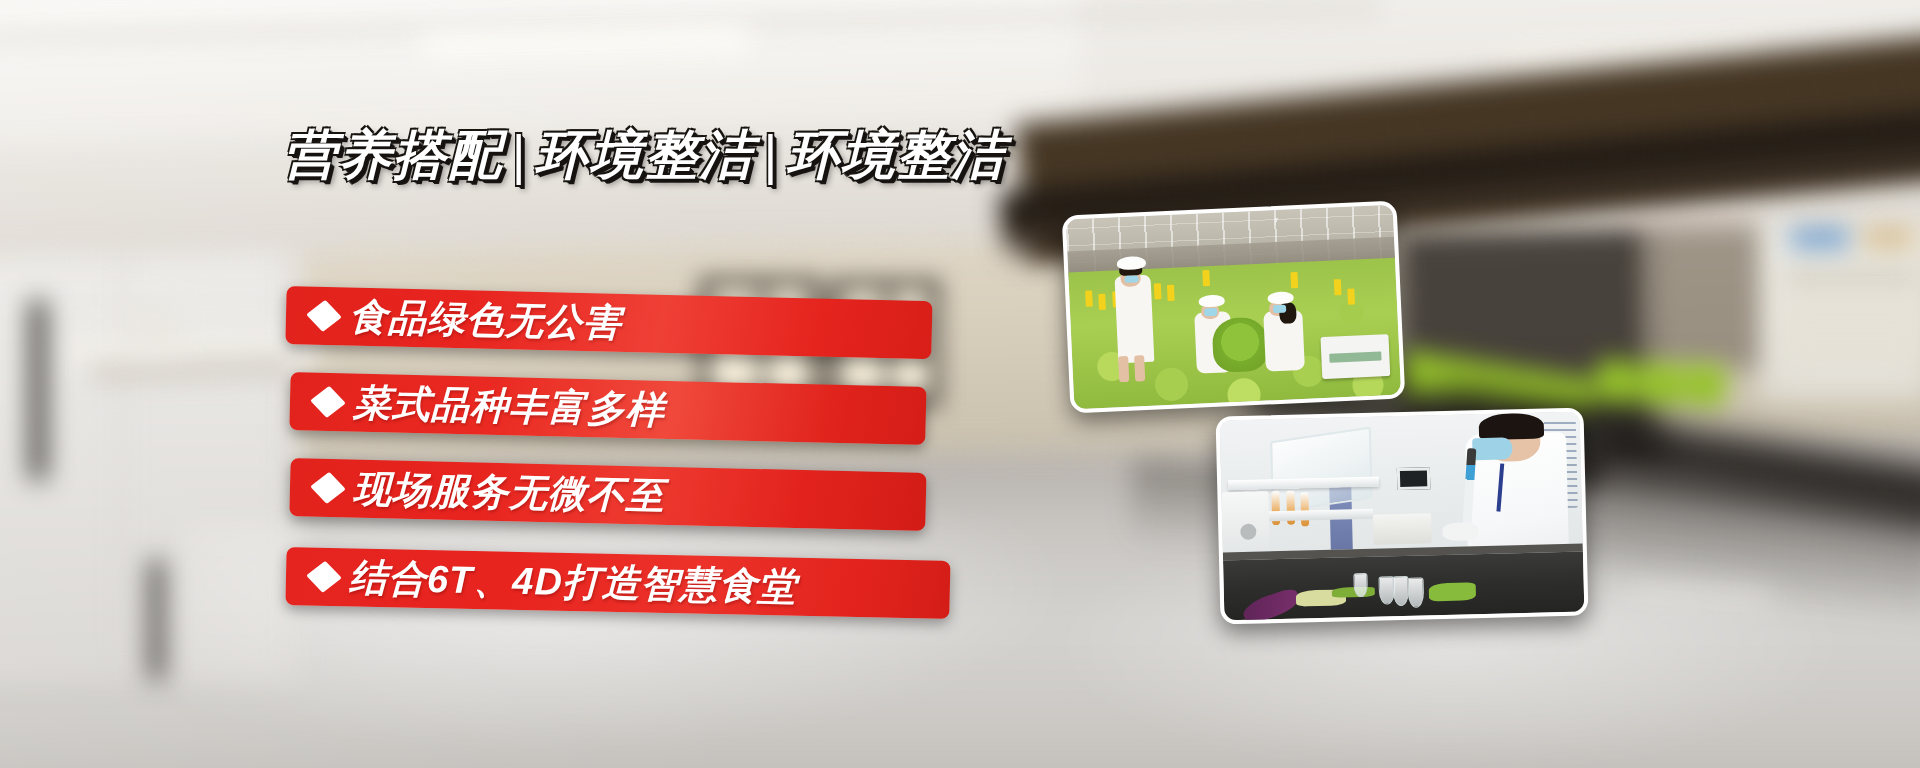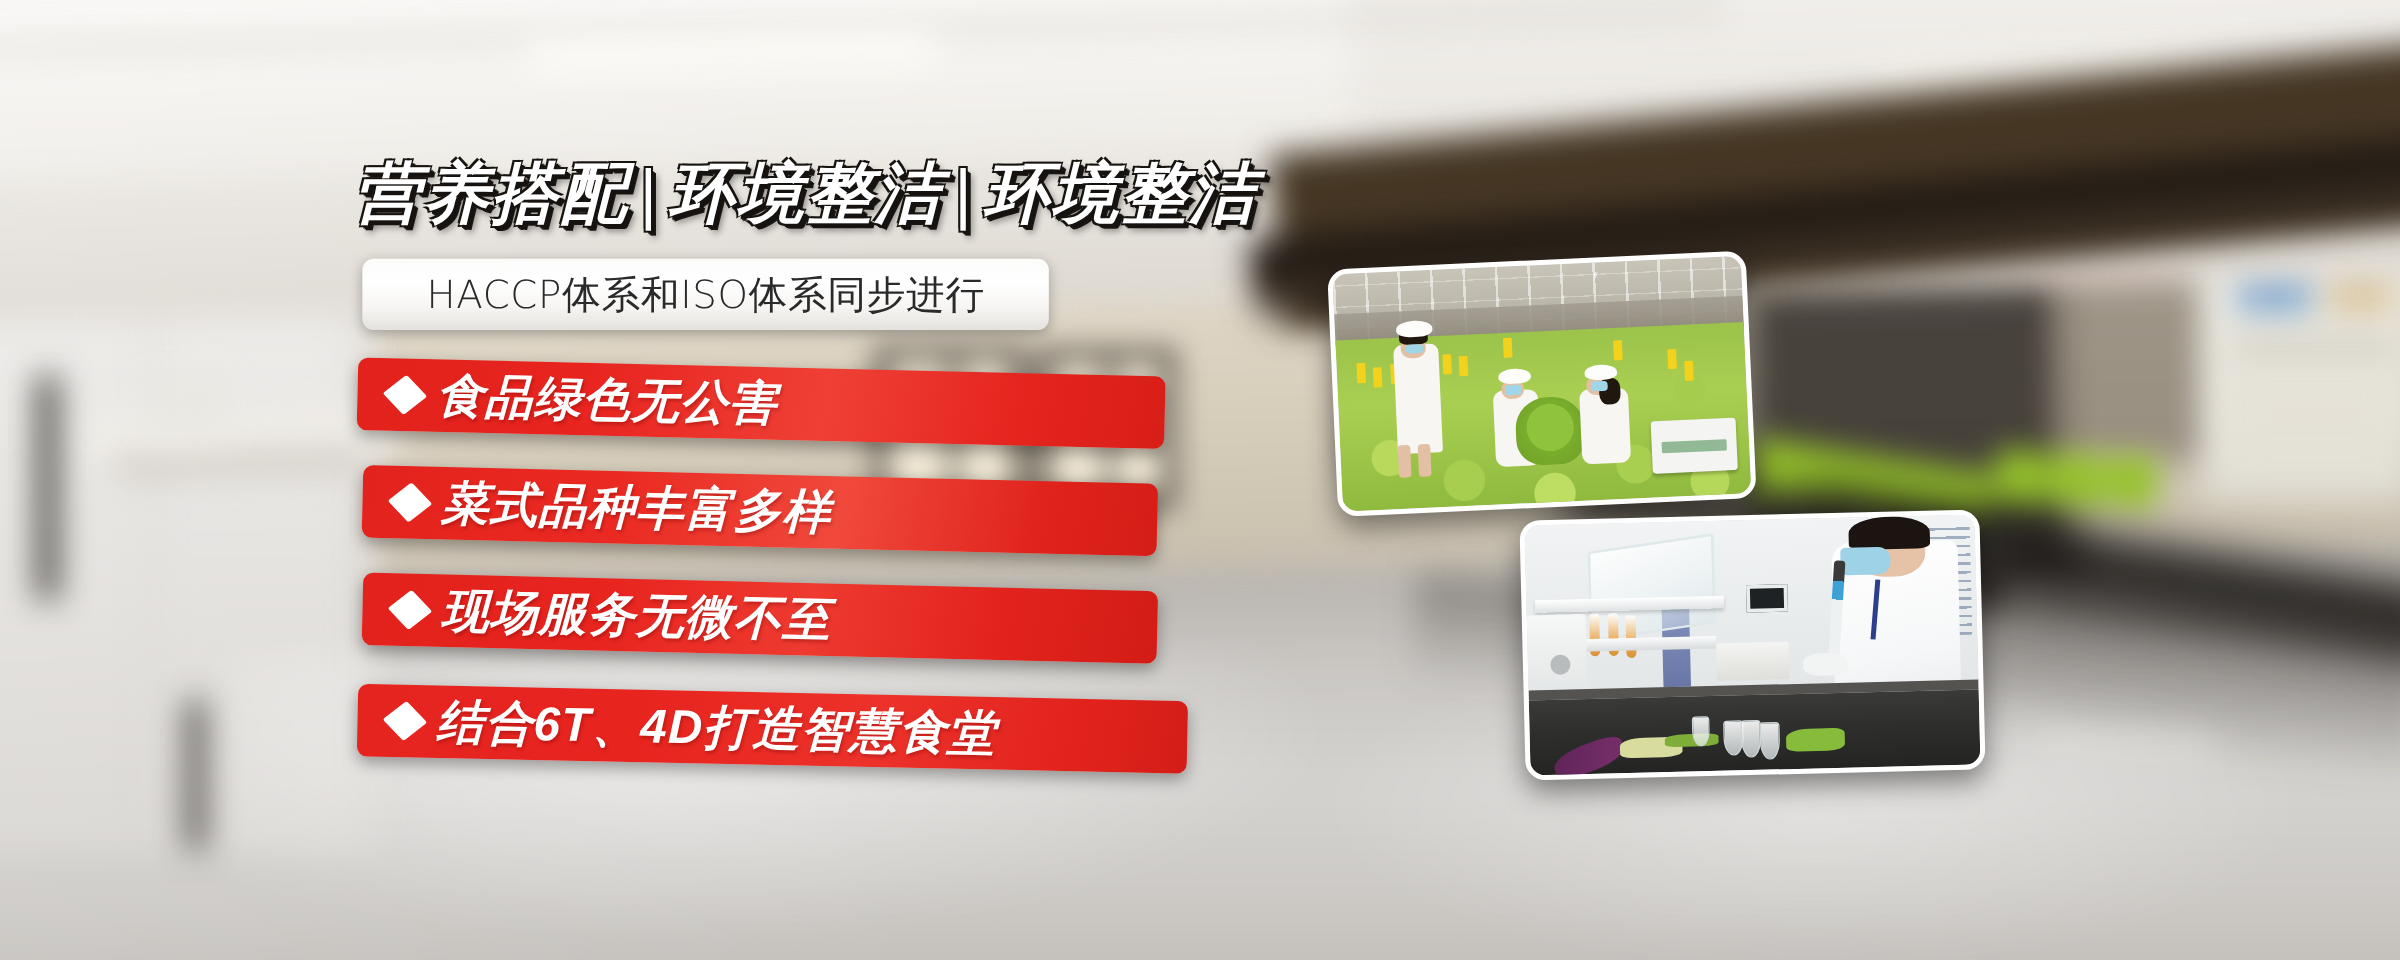--- a/index.html
+++ b/index.html
@@ -329,23 +329,20 @@
     <div class="bg-layer floor-shine2"></div>
     <div class="bg-layer floor-line"></div>
 
     <div class="bg-veil"></div>
   </div>
 
   <div class="headline">
     <span>营养搭配</span><span class="sep">|</span><span>环境整洁</span><span class="sep">|</span><span>环境整洁</span>
   </div>
 
-  <div class="pill">
-    <span>HACCP体系和ISO体系同步进行</span>
-  </div>
 
   <div class="banner b1">
     <span class="dia"></span>
     <span class="btxt">食品绿色无公害</span>
   </div>
   <div class="banner b2">
     <span class="dia"></span>
     <span class="btxt">菜式品种丰富多样</span>
   </div>
   <div class="banner b3">

